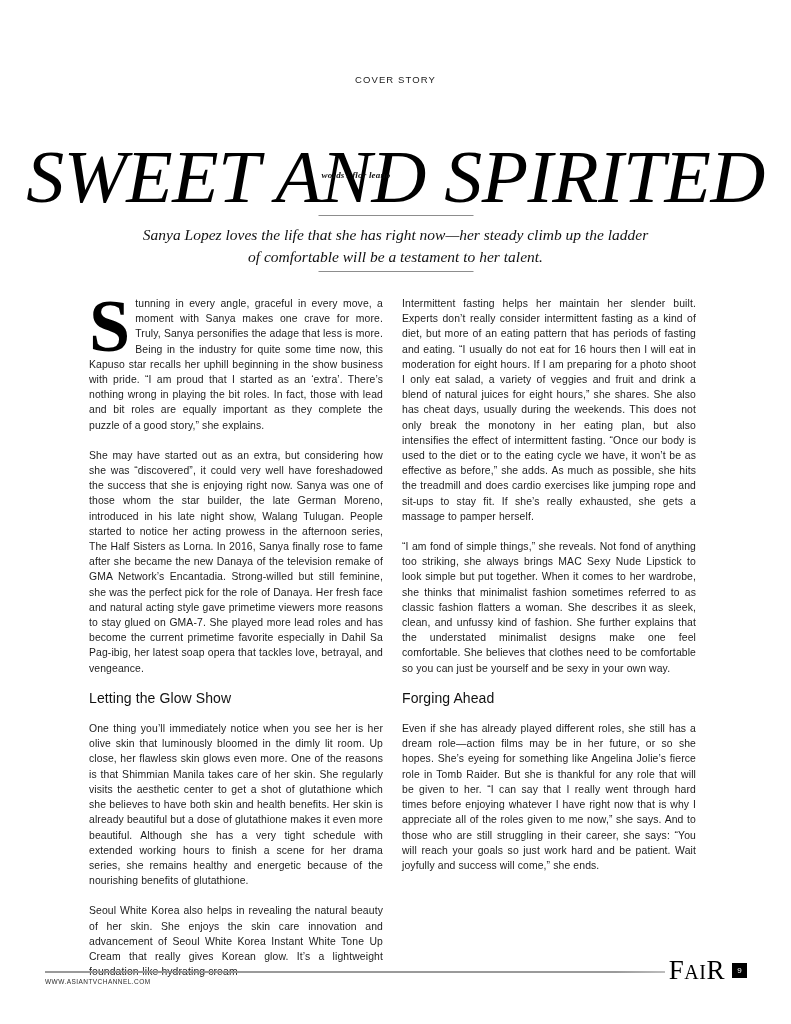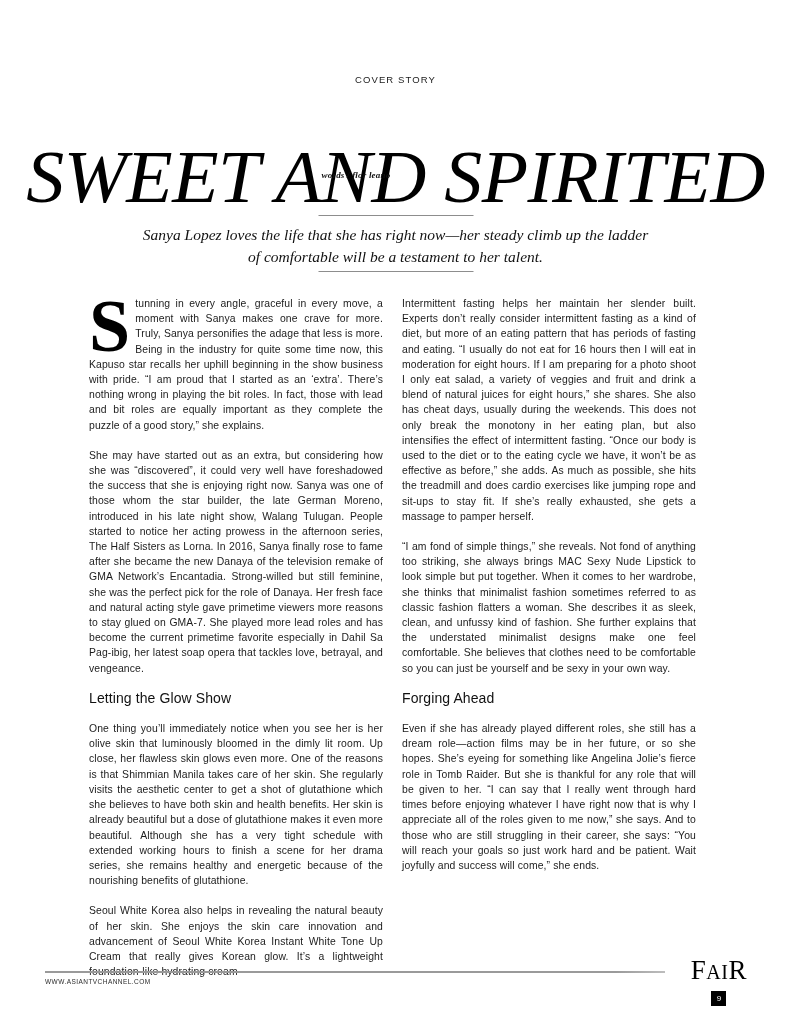--- a/index.html
+++ b/index.html
@@ -154,21 +154,20 @@
     letter-spacing: 0.45px;
     color: #2b2b2b;
   }
   .logo-wrap {
     position: absolute;
     right: 44px;
     top: 957px;
     display: flex;
     align-items: center;
     gap: 7px;
-    flex-direction: column;
   }
   .logo-fair {
     font-family: "Liberation Serif", serif;
     font-size: 27px;
     font-weight: 400;
     letter-spacing: 0.5px;
     color: #000000;
     line-height: 1;
   }
   .logo-fair .sm {

